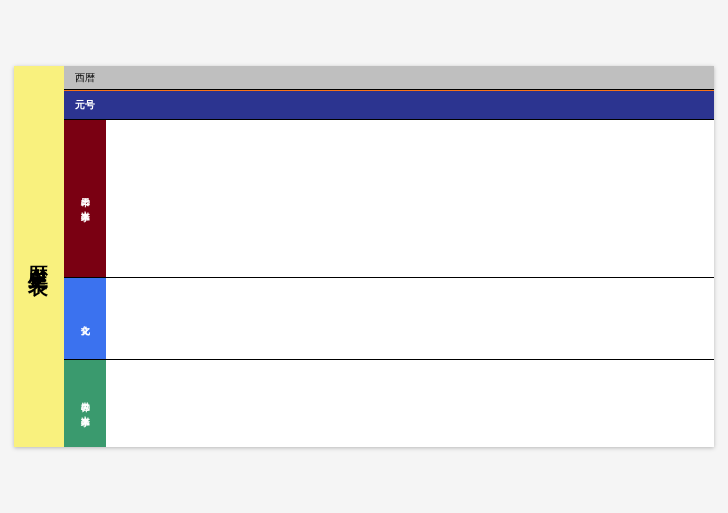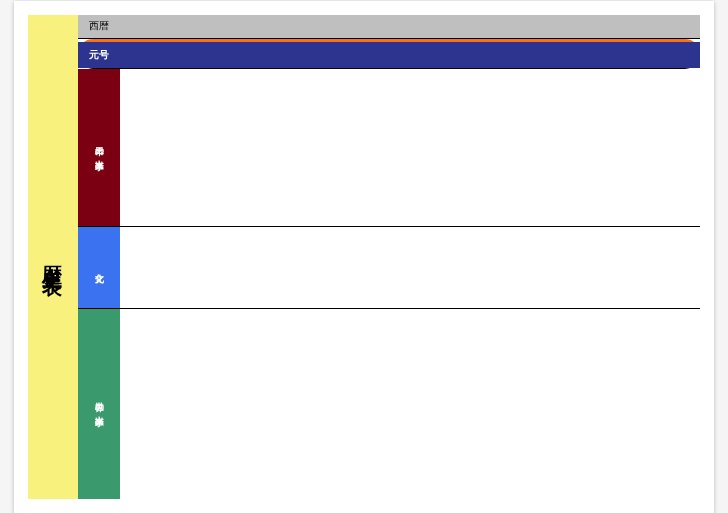--- a/index.html
+++ b/index.html
@@ -11,24 +11,23 @@
       width: 728px;
       height: 513px;
       background: #f5f5f5;
       display: flex;
       align-items: center;
       justify-content: center;
       font-family: "MS Mincho", "Hiragino Mincho ProN", serif;
     }
     .sheet {
       width: 700px;
-      height: 512px;
+      height: 381px;
       background: #ffffff;
       box-shadow: 0 1px 4px rgba(0,0,0,0.25);
-      padding: 14px;
       display: flex;
       justify-content: space-between;
     }
     .title-col {
       width: 50px;
       background: #f9f17e;
       display: flex;
       align-items: center;
       justify-content: center;
     }
@@ -68,21 +67,21 @@
     .row.seireki .label-cell {
       background: #bfbfbf;
       font-size: 10px;
       color: #000;
       font-family: "MS Gothic", sans-serif;
     }
     .row.seireki .content-cell {
       background: #bfbfbf;
     }
     
-    .row.gengo { height: 30px; border-top: 3px solid #f97316; border-radius: 15px; }
+    .row.gengo { height: 30px; border-top: 1px solid #f97316; }
     .row.gengo .label-cell {
       background: #2c3490;
       font-size: 10px;
       color: #fff;
       font-weight: bold;
       font-family: "MS Gothic", sans-serif;
     }
     .row.gengo .content-cell {
       background: #2c3490;
     }

